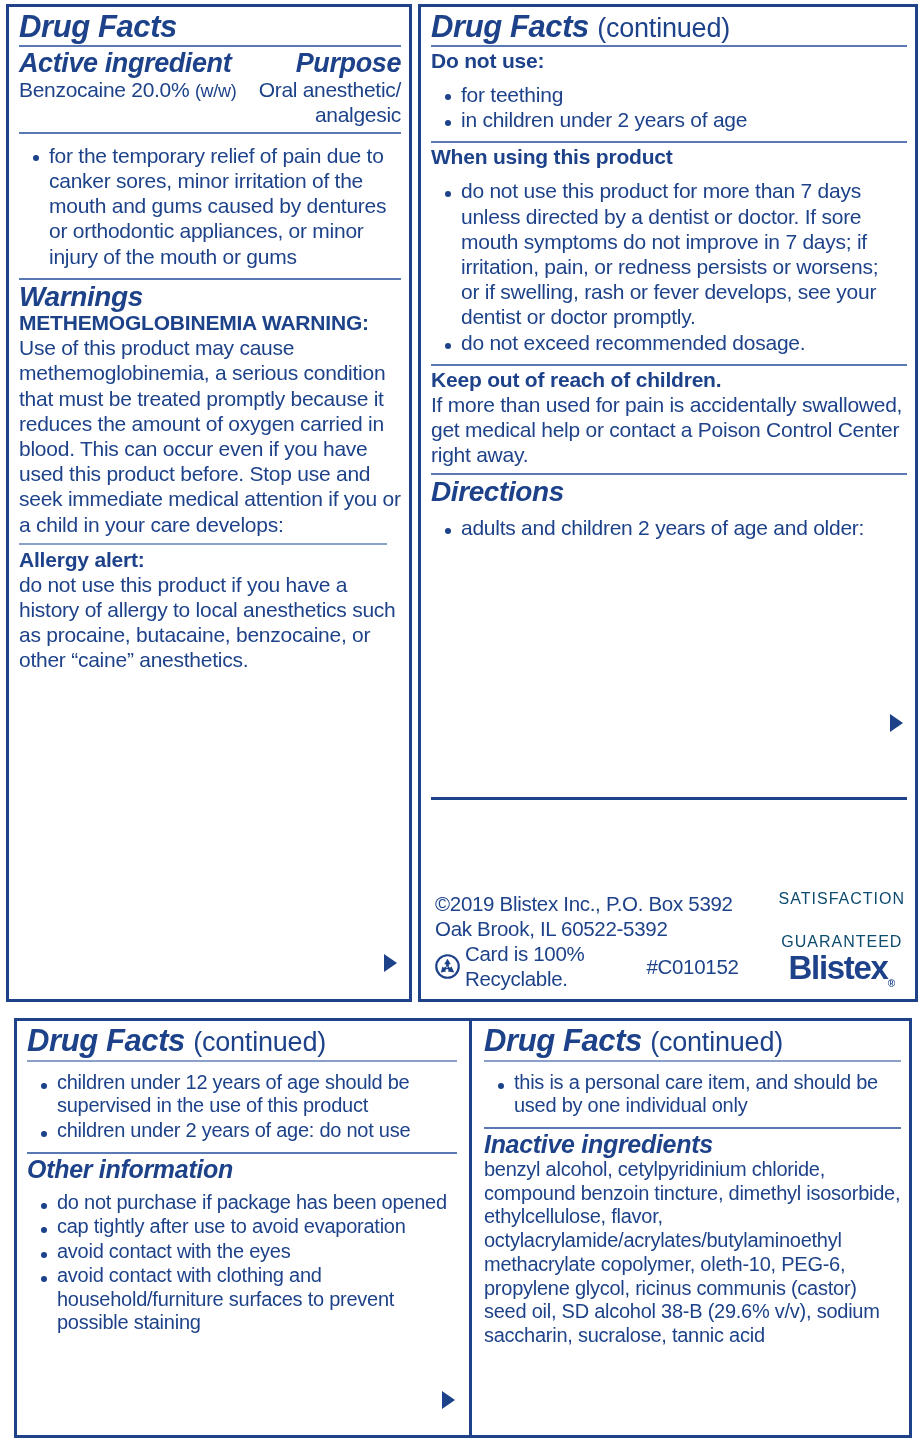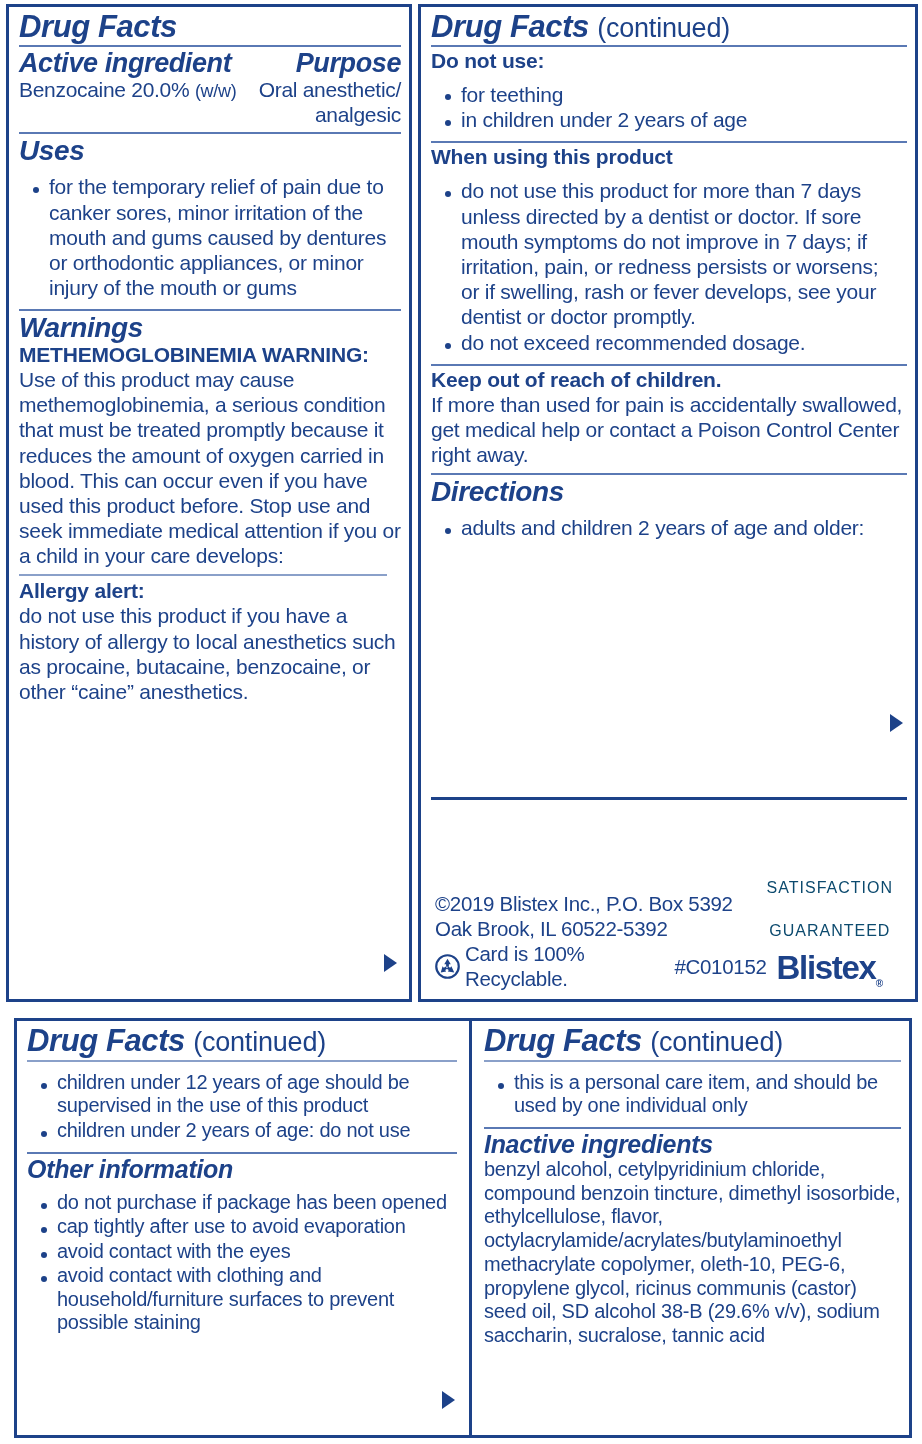--- a/index.html
+++ b/index.html
@@ -128,21 +128,22 @@
     border-top: 9px solid transparent;
     border-bottom: 9px solid transparent;
   }
 
   
   .footer-wrap {
     position: absolute;
     left: 0; right: 0; bottom: 0;
     display: flex;
     align-items: flex-end;
-    padding: 0 22px 8px 14px;
+    padding: 0 10px 8px 14px;
+    gap: 40px;
   }
   .addr {
     font-size: 20.5px;
     line-height: 1.22;
     letter-spacing: -0.3px;
     flex: 1 1 auto;
   }
   .recyc-line { display: flex; align-items: center; gap: 5px; }
   .recycle-icon { flex: 0 0 auto; display: block; }
 
@@ -157,21 +158,21 @@
     line-height: 1.18;
     font-weight: normal;
     color: #0c4a6e;
     margin-top: 24px;
   }
   .brand .logo {
     font-size: 33px;
     font-weight: bold;
     letter-spacing: -1.3px;
     line-height: 1.0;
-    margin-top: 11px;
+    margin-top: 0;
     color: #1d4289;
     position: relative;
     display: inline-block;
   }
   .brand .logo .reg {
     font-size: 10px;
     vertical-align: sub;
     letter-spacing: 0;
   }
 
@@ -204,21 +205,20 @@
           <span class="small">(w/w)</span>
         </div>
         <div class="ai-val ai-right">
           <div>Oral anesthetic/</div>
           <div>analgesic</div>
         </div>
       </div>
 
       <div class="rule" style="margin-top:4px;"></div>
 
-      <div class="sec-head">Uses</div>
       <ul class="bl body-t">
         <li>for the temporary relief of pain due to canker sores, minor irritation of the mouth and gums caused by dentures or orthodontic appliances, or minor injury of the mouth or gums</li>
       </ul>
 
       <div class="rule" style="margin-top:5px;"></div>
 
       <div class="sec-head">Warnings</div>
       <div class="bold-head">METHEMOGLOBINEMIA WARNING:</div>
       <div class="body-t">Use of this product may cause methemoglobinemia, a serious condition that must be treated promptly because it reduces the amount of oxygen carried in blood. This can occur even if you have used this product before. Stop use and seek immediate medical attention if you or a child in your care develops:</div>
 

